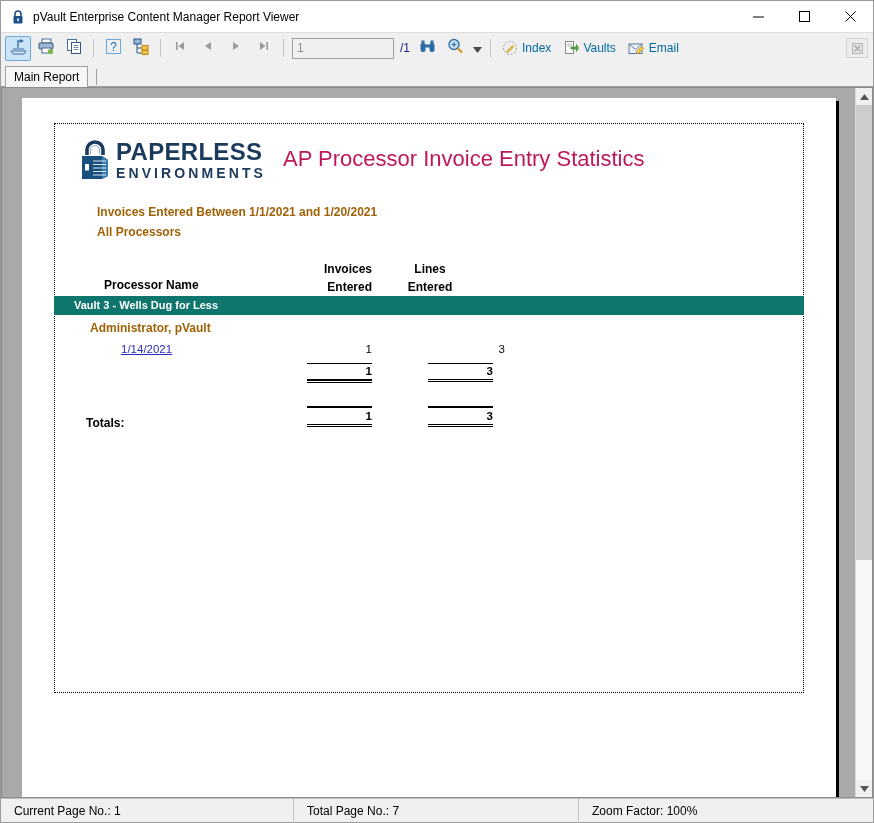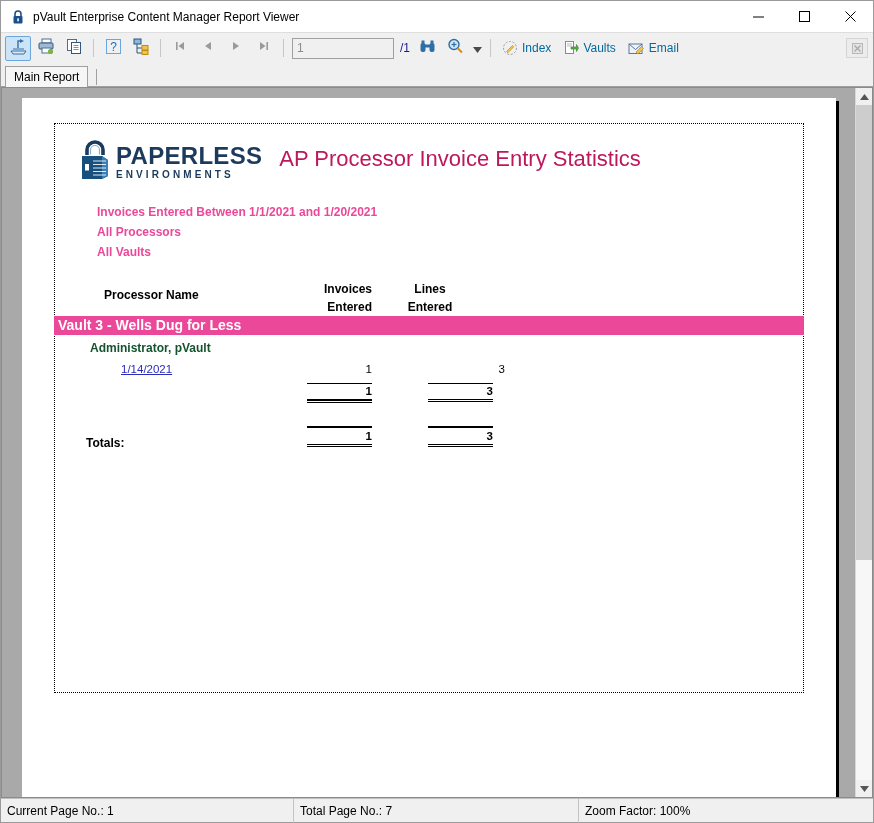--- a/index.html
+++ b/index.html
@@ -218,21 +218,21 @@
     line-height: 1;
   }
   .logo-main {
     font-size: 24px;
     font-weight: bold;
     color: #1b3a5c;
     letter-spacing: 0.3px;
     font-family: "Liberation Sans", sans-serif;
   }
   .logo-sub {
-    font-size: 10px;
+    font-size: 14px;
     font-weight: bold;
     color: #1b3a5c;
     letter-spacing: 3.1px;
     margin-top: 2px;
     font-family: "Liberation Sans", sans-serif;
   }
   .report-title {
     font-size: 22px;
     color: #be185d;
     margin-left: 17px;
@@ -240,33 +240,33 @@
     white-space: nowrap;
   }
 
   .criteria {
     padding-left: 42px;
     margin-top: 22px;
   }
   .criteria div {
     font-size: 12px;
     font-weight: bold;
-    color: #ec4899;
+    color: #a16207;
     line-height: 20px;
   }
 
   .col-headers {
     position: relative;
     margin-top: 18px;
     height: 36px;
   }
   .col-head-processor {
     position: absolute;
     left: 49px;
-    top: 8px;
+    top: 18px;
     font-size: 12px;
     font-weight: bold;
   }
   .col-head-invoices {
     position: absolute;
     left: 140px;
     top: 0px;
     width: 177px;
     text-align: right;
     font-size: 12px;
@@ -278,34 +278,34 @@
     left: 300px;
     top: 0px;
     width: 150px;
     text-align: center;
     font-size: 12px;
     font-weight: bold;
     line-height: 18px;
   }
 
   .vault-band {
-    background: #ec4899;
+    background: #0f766e;
     color: #ffffff;
-    font-size: 14px;
+    font-size: 11px;
     font-weight: bold;
     height: 19px;
     line-height: 19px;
-    padding-left: 4px;
+    padding-left: 20px;
     margin-left: -1px;
     margin-right: -1px;
     width: 750px;
   }
 
   .processor-name {
-    color: #14532d;
+    color: #a16207;
     font-size: 12px;
     font-weight: bold;
     padding-left: 35px;
     margin-top: 6px;
   }
 
   .detail-row {
     position: relative;
     height: 19px;
     margin-top: 8px;
@@ -432,21 +432,21 @@
     display: flex;
     align-items: center;
     font-size: 12px;
     color: #000;
     flex: 0 0 auto;
   }
   .status-cell {
     height: 24px;
     display: flex;
     align-items: center;
-    padding-left: 6px;
+    padding-left: 13px;
     border-right: 1px solid #c4c4c4;
   }
   .sc1 { width: 293px; }
   .sc2 { width: 285px; }
   .sc3 { flex: 1 1 auto; border-right: none; }
 </style>
 </head>
 <body>
 
 <div class="app-window">
@@ -686,21 +686,20 @@
                 <div class="logo-main">PAPERLESS</div>
                 <div class="logo-sub">ENVIRONMENTS</div>
               </span>
             </div>
             <div class="report-title">AP Processor Invoice Entry Statistics</div>
           </div>
 
           <div class="criteria">
             <div>Invoices Entered Between 1/1/2021 and 1/20/2021</div>
             <div>All Processors</div>
-            <div>All Vaults</div>
           </div>
 
           <div class="col-headers">
             <div class="col-head-processor">Processor Name</div>
             <div class="col-head-invoices">
               <div>Invoices</div>
               <div>Entered</div>
             </div>
             <div class="col-head-lines">
               <div>Lines</div>

